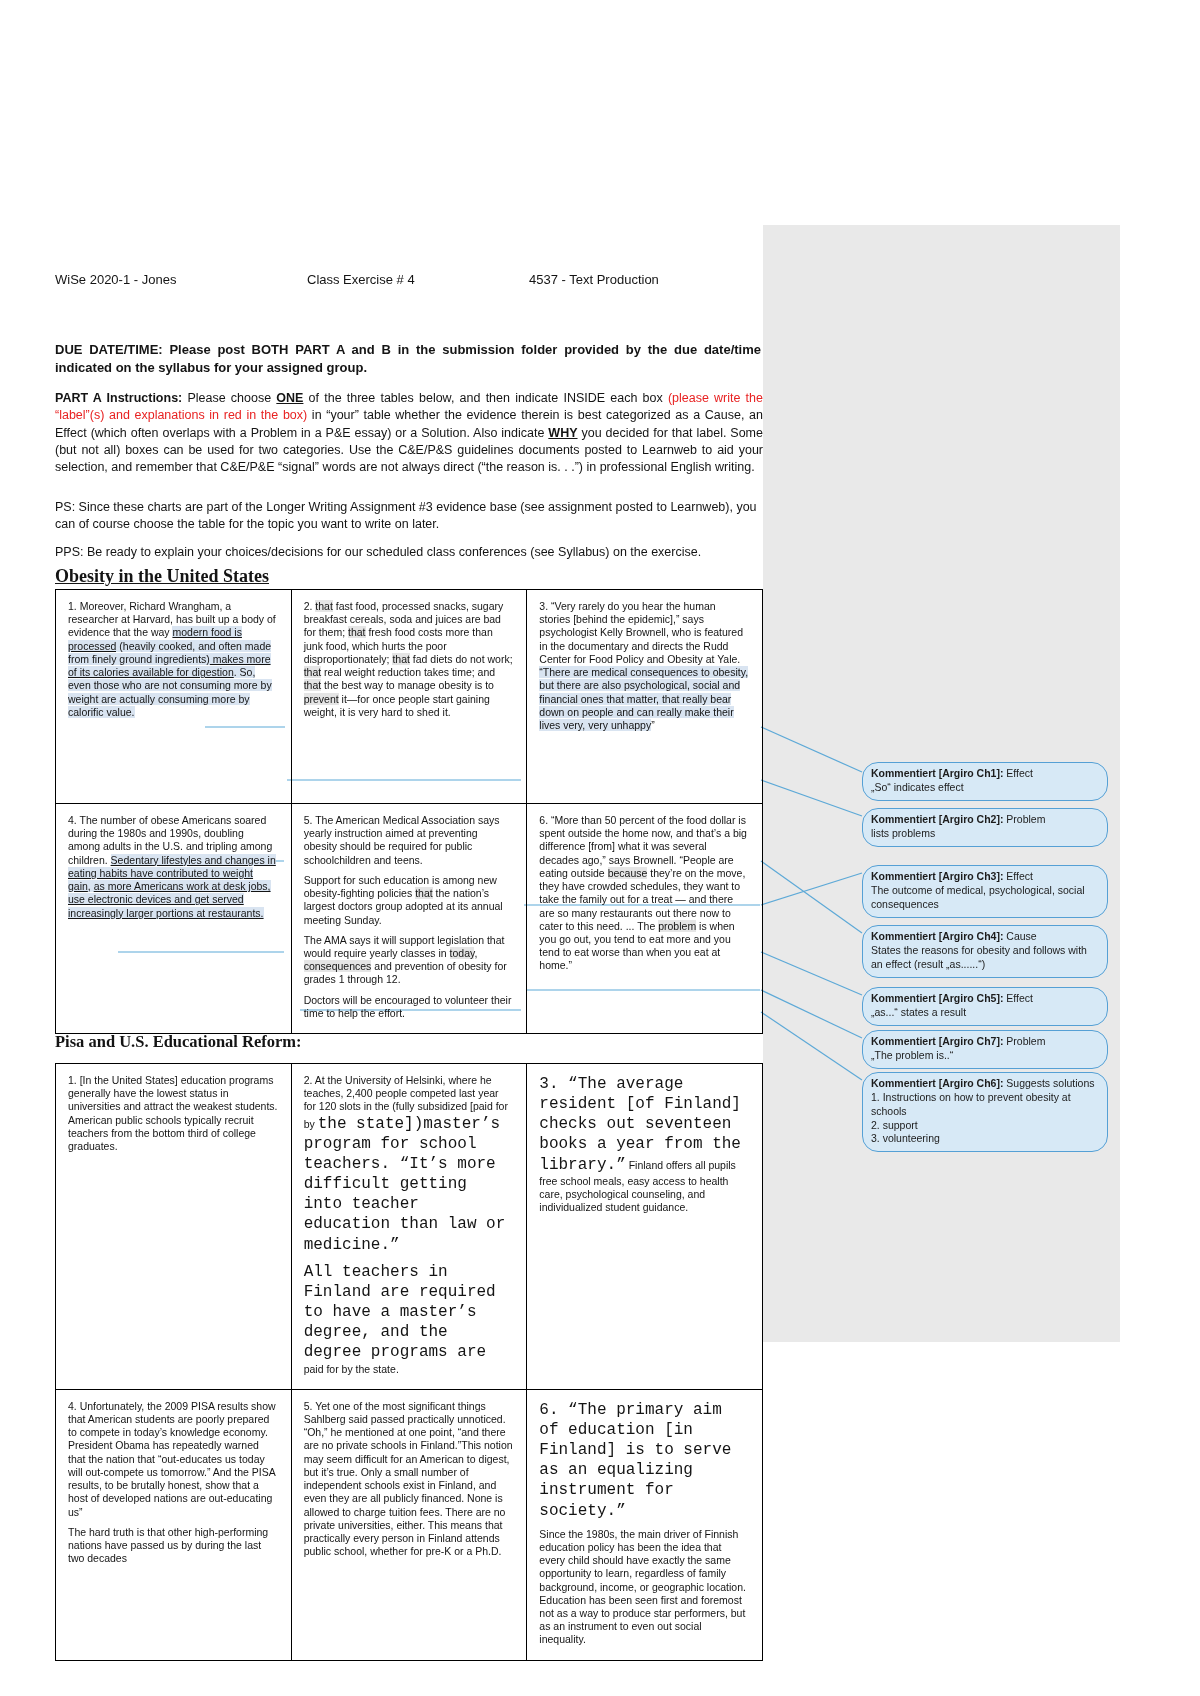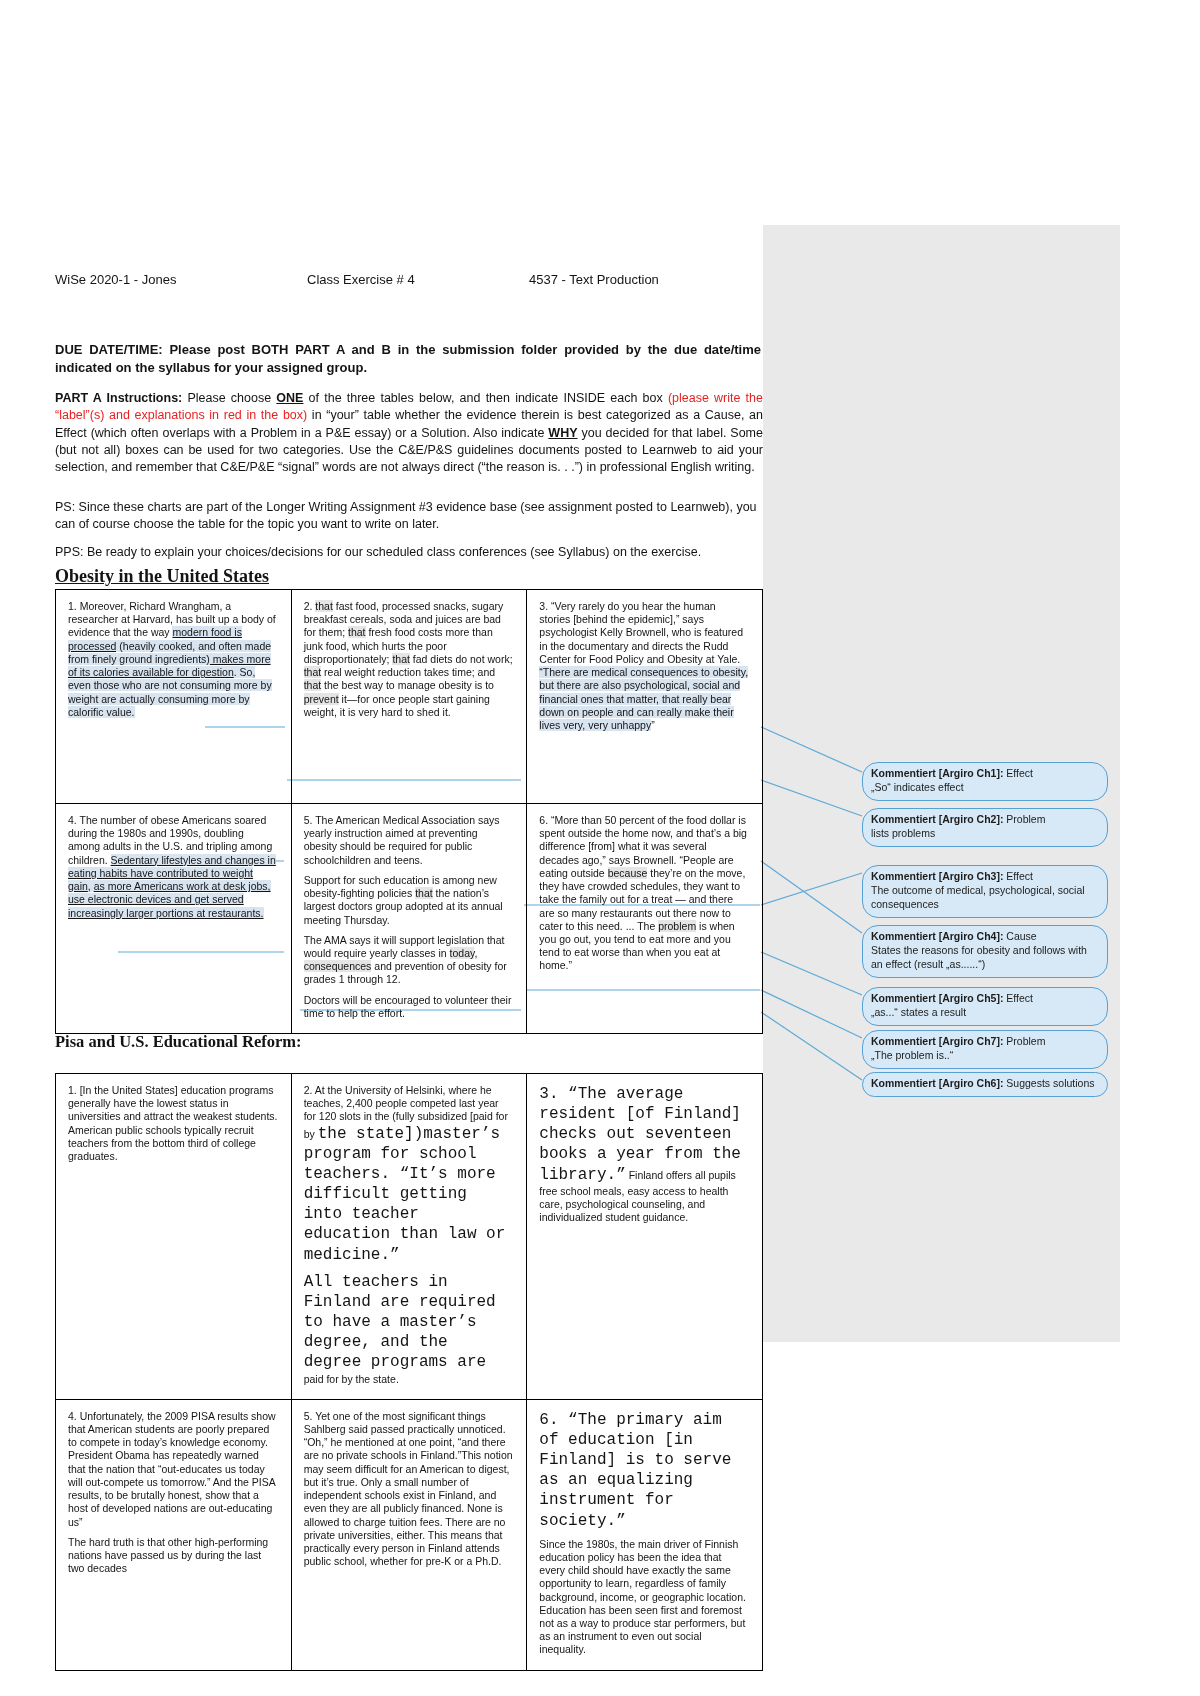--- a/index.html
+++ b/index.html
@@ -9,21 +9,21 @@
   .abs{position:absolute}
   .header{left:55px;top:272px;width:712px;display:flex;font-size:13px}
   .h-left{width:252px}.h-center{width:222px}.h-right{flex:1}
   .p-due{left:55px;top:341px;width:706px;font-weight:bold;font-size:13px;line-height:1.4;text-align:justify}
   .p-parta{left:55px;top:390px;width:708px;font-size:12.5px;line-height:1.38;text-align:justify}
   .p-ps{left:55px;top:499px;width:708px;font-size:12.5px;line-height:1.38}
   .p-pps{left:55px;top:545px;width:708px;font-size:12.5px}
   .obesity-head{left:55px;top:566px;font-family:"Liberation Serif",serif;font-weight:bold;font-size:18px;text-decoration:underline}
   .tbl1{left:55px;top:589px;width:708px}
   .tbl2{left:55px;top:1032px;width:708px}
-  .pisa-head{font-family:"Liberation Serif",serif;font-weight:bold;font-size:16.5px;margin-bottom:21px}
+  .pisa-head{font-family:"Liberation Serif",serif;font-weight:bold;font-size:16.5px;margin-bottom:11px}
   table.doc{width:100%;border-collapse:collapse;table-layout:fixed}
   table.doc td{border:1.8px solid #000;vertical-align:top;padding:3px 6px 6px 5px;font-size:10.5px;line-height:1.26}
   table.doc .para{margin:7px}
   .row1 td{height:214px}
   .row2 td{height:207px}
   .prow1 td{height:134px}
   .b{font-weight:bold}
   .u{text-decoration:underline}
   .r{color:#e82222}
   .hy{background:#e5e5e5}
@@ -88,21 +88,21 @@
       <td>
             <div class="para"><span>3. “Very rarely do you hear the human stories [behind the epidemic],” says psychologist Kelly Brownell, who is featured in the documentary and directs the Rudd Center for Food Policy and Obesity at Yale. </span><span class="hb">“There are medical consequences to obesity, but there are also psychological, social and financial ones that matter, that really bear down on people and can really make their lives very, very unhappy</span><span>”</span></div>
           </td>
     </tr>
     <tr class="row2">
       <td>
             <div class="para"><span>4. The number of obese Americans soared during the 1980s and 1990s, doubling among adults in the U.S. and tripling among children. </span><span class="u hb">Sedentary lifestyles and changes in eating habits have contributed to weight gain</span><span class="hb">, </span><span class="u hb">as more Americans work at desk jobs, use electronic devices and get served increasingly larger portions at restaurants.</span></div>
           </td>
       <td>
             <div class="para"><span>5. The American Medical Association says yearly instruction aimed at preventing obesity should be required for public schoolchildren and teens.</span></div>
-            <div class="para"><span>Support for such education is among new obesity-fighting policies </span><span class="hy">that</span><span> the nation’s largest doctors group adopted at its annual meeting Thursday.</span></div>
+            <div class="para"><span>Support for such education is among new obesity-fighting policies </span><span class="hy">that</span><span> the nation’s largest doctors group adopted at its annual meeting Sunday.</span></div>
             <div class="para"><span>The AMA says it will support legislation that would require yearly classes in </span><span class="hy">today</span><span>, </span><span class="hy">consequences</span><span> and prevention of obesity for grades 1 through 12.</span></div>
             <div class="para"><span>Doctors will be encouraged to volunteer their time to help the effort.</span></div>
           </td>
       <td>
             <div class="para"><span>6. “More than 50 percent of the food dollar is spent outside the home now, and that’s a big difference [from] what it was several decades ago,” says Brownell. “People are eating outside </span><span class="hy">because</span><span> they’re on the move, they have crowded schedules, they want to take the family out for a treat — and there are so many restaurants out there now to cater to this need. ... The </span><span class="hy">problem</span><span> is when you go out, you tend to eat more and you tend to eat worse than when you eat at home.”</span></div>
           </td>
     </tr>
   </tbody>
     </table>
 </div>
@@ -177,13 +177,18 @@
 
 <div class="comment" style="top:1030px">
   <div class="c-head"><span class="b">Kommentiert [Argiro Ch7]: </span><span>Problem</span></div>
   <div class="c-body">
       <div>„The problem is..“</div>
     </div>
 </div>
 
 <div class="comment" style="top:1072px">
   <div class="c-head"><span class="b">Kommentiert [Argiro Ch6]: </span><span>Suggests solutions</span></div>
+  <div class="c-body">
+      <div>1. Instructions on how to prevent obesity at schools</div>
+      <div>2. support</div>
+      <div>3. volunteering</div>
+    </div>
 </div>
 
 </body></html>

